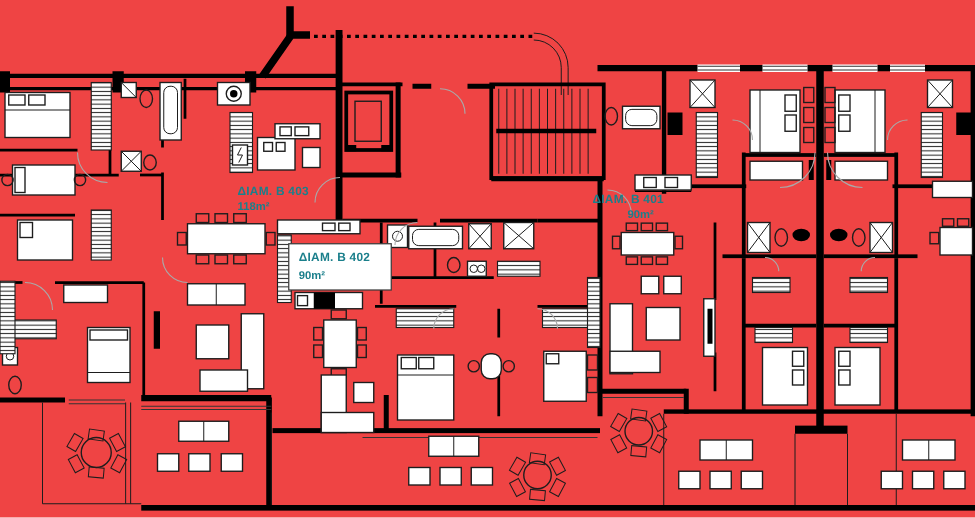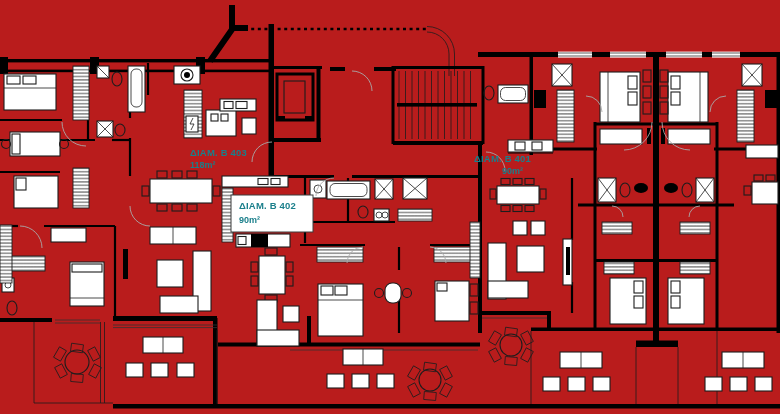--- a/index.html
+++ b/index.html
@@ -1,16 +1,16 @@
 <!DOCTYPE html>
 <html><head>
 <meta charset="utf-8">
 <style>
   html,body{margin:0;padding:0;background:#fff;}
-  .stage{position:relative;width:780px;height:414px;background:#b91c1c;overflow:hidden;
+  .stage{position:relative;width:780px;height:414px;background:#ef4444;overflow:hidden;
          font-family:"Liberation Sans",sans-serif;}
   svg{display:block}
   .blk{fill:#000;stroke:none}
   .w{stroke:#000;fill:none}
   .w1{stroke-width:1.2}
   .w2{stroke-width:2.2}
   .w3{stroke-width:3}
   .f{fill:#fff;stroke:#1d1d1d;stroke-width:1.1}
   .fn{fill:none;stroke:#1d1d1d;stroke-width:1.1}
   .fth{fill:none;stroke:#1d1d1d;stroke-width:0.8}

